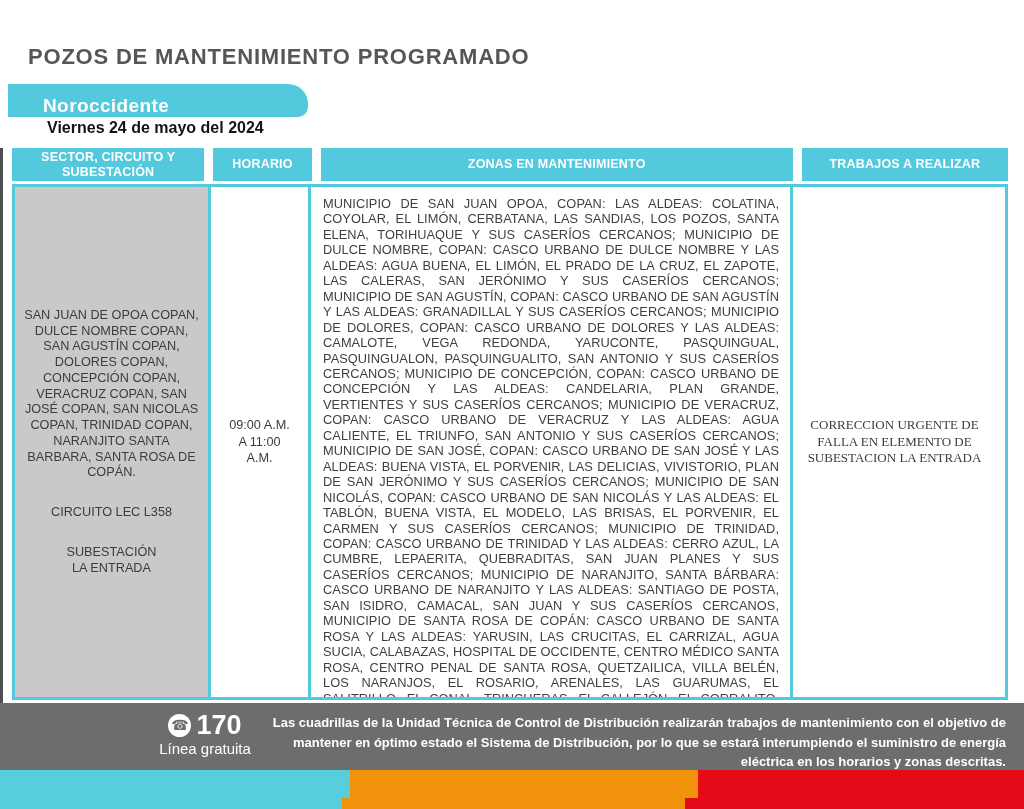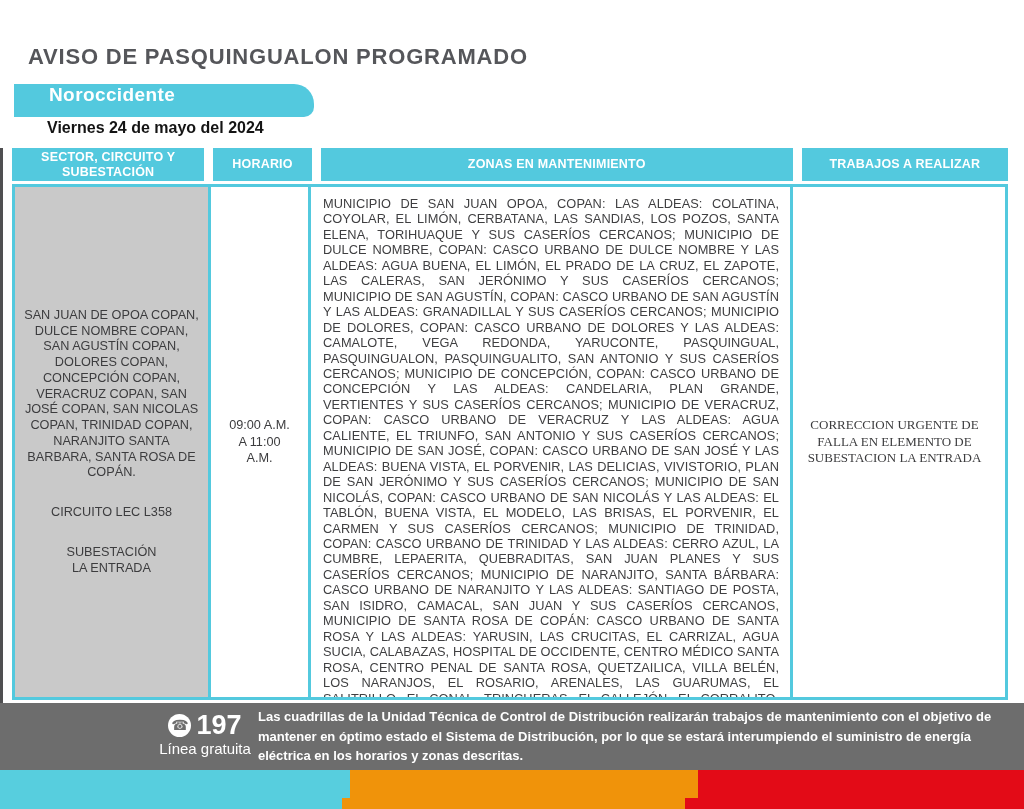--- a/index.html
+++ b/index.html
@@ -25,23 +25,23 @@
   .logo-brand {
     font-size: 48px; line-height: 44px; font-weight: bold;
     letter-spacing: 4px; color: #262223;
   }
   .logo-sub {
     font-size: 28px; line-height: 30px; font-weight: bold; color: #f39208;
     margin-top: 2px;
   }
 
   .region-banner {
-    position: absolute; left: 14px; top: 84px; width: 300px; height: 33px;
+    position: absolute; left: 8px; top: 84px; width: 300px; height: 33px;
     background: #53c9de; border-radius: 0 20px 10px 0;
-    display: flex; align-items: flex-start;
+    display: flex; align-items: flex-end;
   }
   .region-banner span {
     color: #fff; font-weight: bold; font-size: 19px; letter-spacing: 0.4px;
     padding-left: 35px;
   }
   .date-line {
     position: absolute; left: 47px; top: 119px;
     font-size: 16px; font-weight: bold; color: #141414;
   }
 
@@ -105,22 +105,22 @@
   }
   .phone-row { display: flex; align-items: center; justify-content: center; gap: 5px; }
   .phone-circle {
     width: 23px; height: 23px; background: #fff; border-radius: 50%;
     color: #6d6d6d; font-size: 14px; line-height: 23px; text-align: center;
     display: inline-block;
   }
   .phone-number { font-size: 27px; font-weight: bold; line-height: 27px; }
   .phone-label { font-size: 15px; font-weight: normal; margin-top: 1px; }
   .footer-message {
-    position: absolute; left: 258px; top: 4px; width: 748px;
-    color: #fff; font-size: 13px; font-weight: bold; line-height: 1.5;
+    position: absolute; left: 258px; top: 10px; width: 748px;
+    color: #fff; font-size: 13px; font-weight: bold; line-height: 1.5; text-align: right;
   }
 
   
   .bar { position: absolute; }
   .bar-row1 { top: 770px; height: 28px; }
   .bar-row2 { top: 798px; height: 11px; }
   .bar-cyan { background: #57cede; }
   .bar-orange { background: #f0930a; }
   .bar-red { background: #e30b17; }
   .r1a { left: 0; width: 350px; }
@@ -128,21 +128,21 @@
   .r1c { left: 698px; width: 326px; }
   .r2a { left: 0; width: 342px; }
   .r2b { left: 342px; width: 343px; }
   .r2c { left: 685px; width: 339px; }
 </style>
 </head>
 <body>
 
 <div class="page">
 
-  <div class="page-title">AVISO DE PASQUINGUALON PROGRAMADO</div>
+  <div class="page-title">POZOS DE MANTENIMIENTO PROGRAMADO</div>
 
 
   <div class="region-banner">
     <span>Noroccidente</span>
   </div>
 
   <div class="date-line">Viernes 24 de mayo del 2024</div>
 
   <div class="thead">
     <div class="th c1">SECTOR, CIRCUITO Y SUBESTACIÓN</div>
@@ -166,21 +166,21 @@
       <div>CORRECCION URGENTE DE FALLA EN ELEMENTO DE SUBESTACION LA ENTRADA</div>
     </div>
   </div>
 
   <div class="edge-line"></div>
 
   <div class="footer">
     <div class="phone-block">
       <div class="phone-row">
         <span class="phone-circle">☎</span>
-        <span class="phone-number">197</span>
+        <span class="phone-number">170</span>
       </div>
       <div class="phone-label">Línea gratuita</div>
     </div>
     <div class="footer-message">Las cuadrillas de la Unidad Técnica de Control de Distribución realizarán trabajos de mantenimiento con el objetivo de mantener en óptimo estado el Sistema de Distribución, por lo que se estará interumpiendo el suministro de energía eléctrica en los horarios y zonas descritas.</div>
   </div>
 
   <div class="bar bar-row1 bar-cyan r1a"></div>
   <div class="bar bar-row1 bar-orange r1b"></div>
   <div class="bar bar-row1 bar-red r1c"></div>
   <div class="bar bar-row2 bar-cyan r2a"></div>

